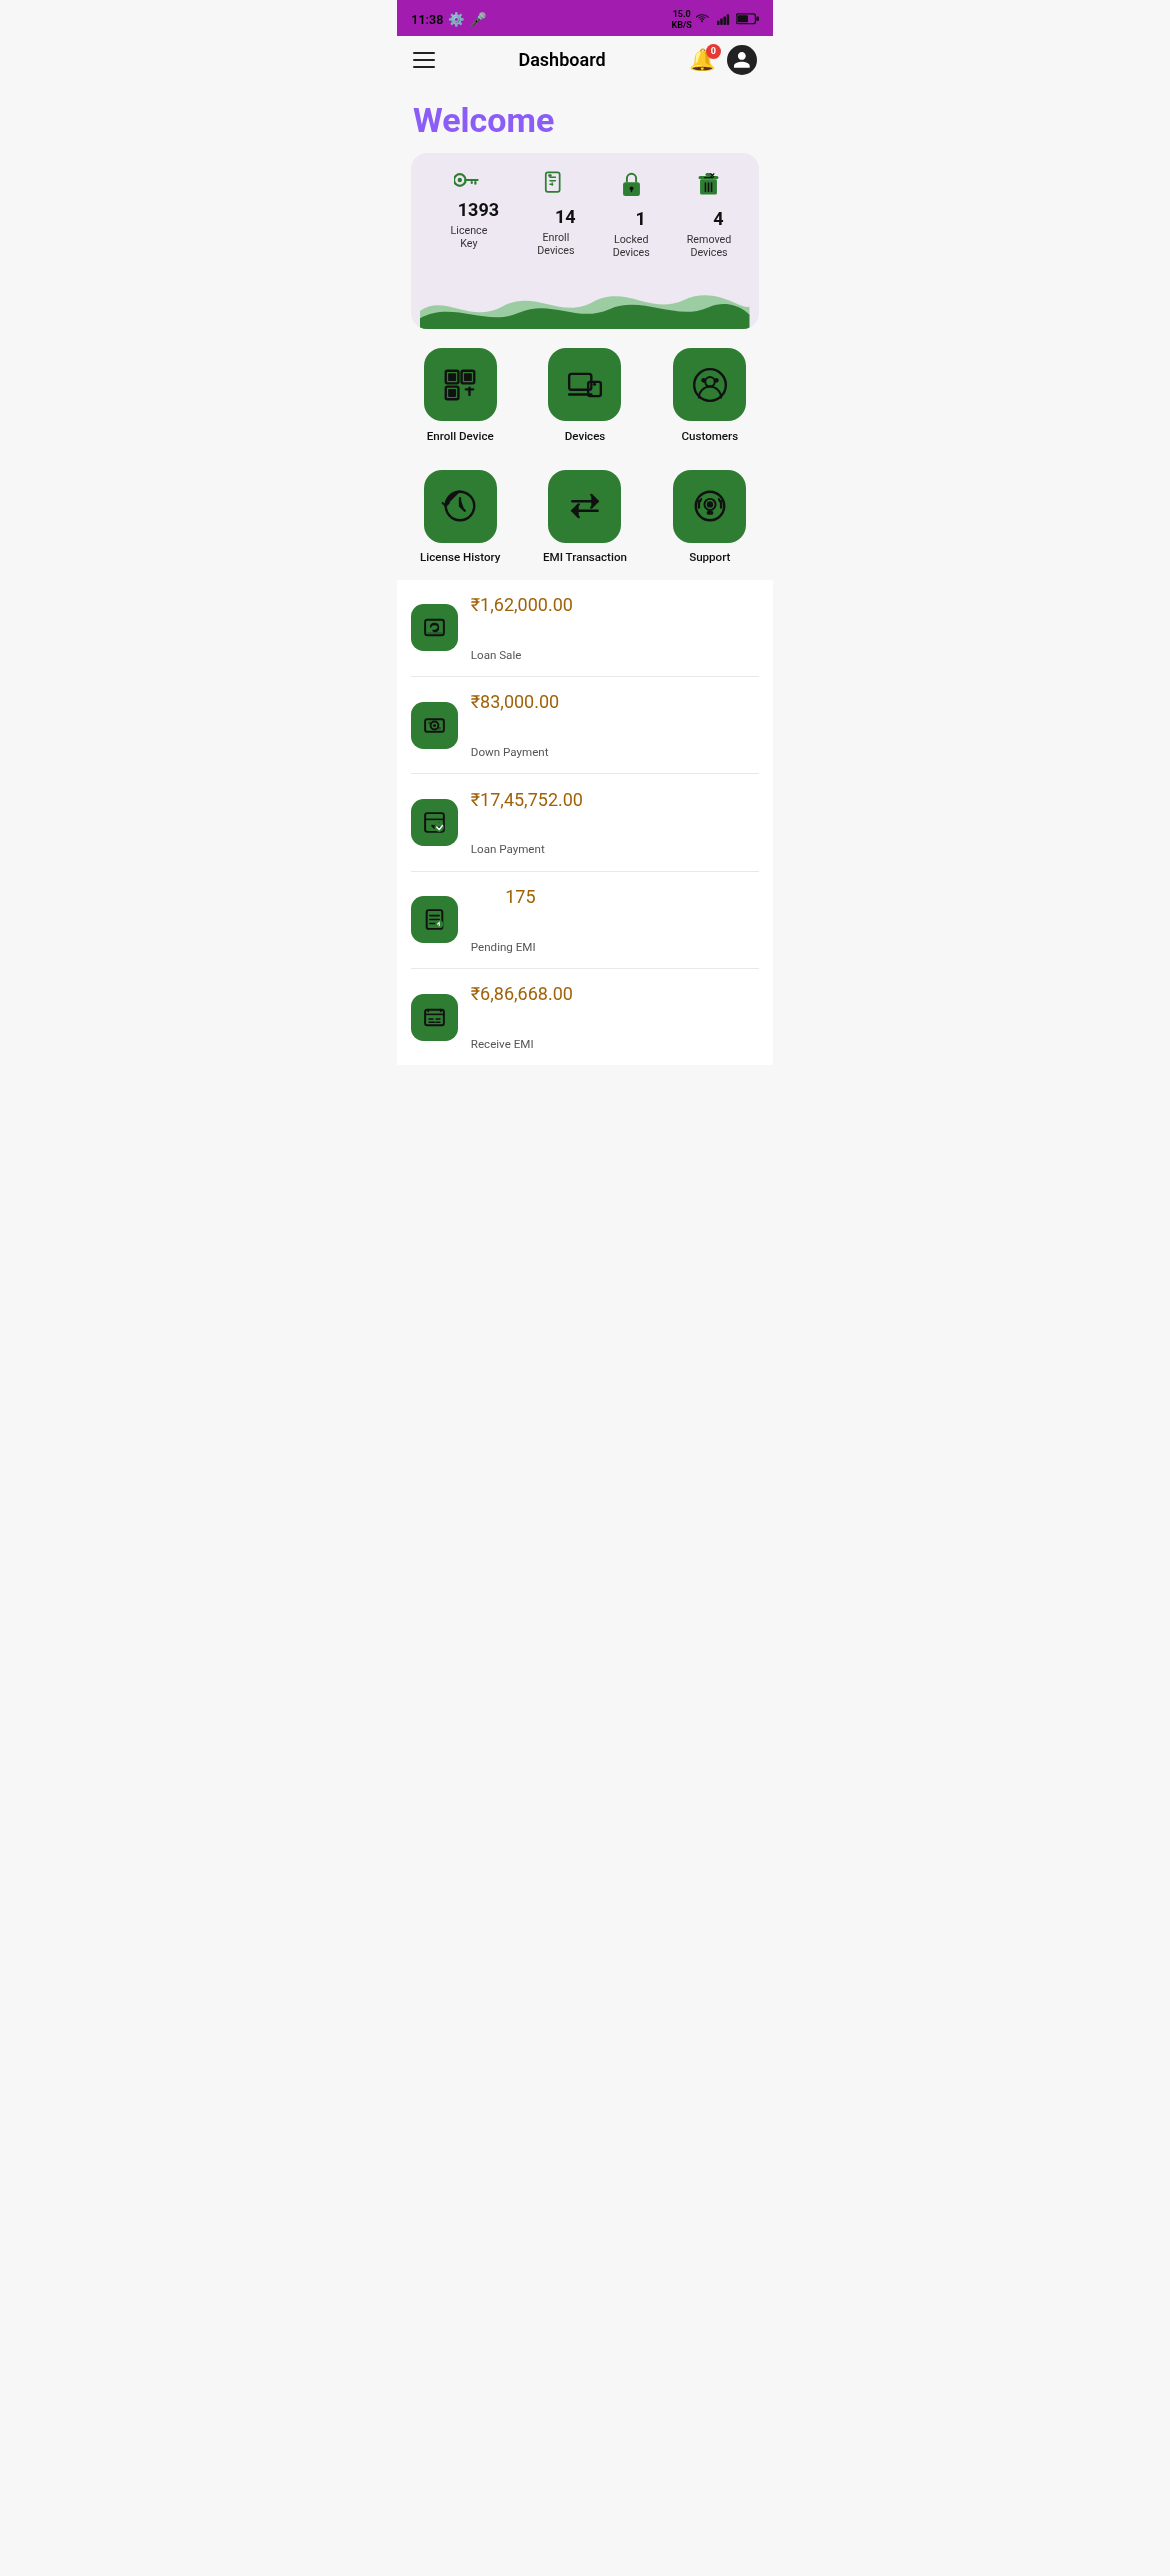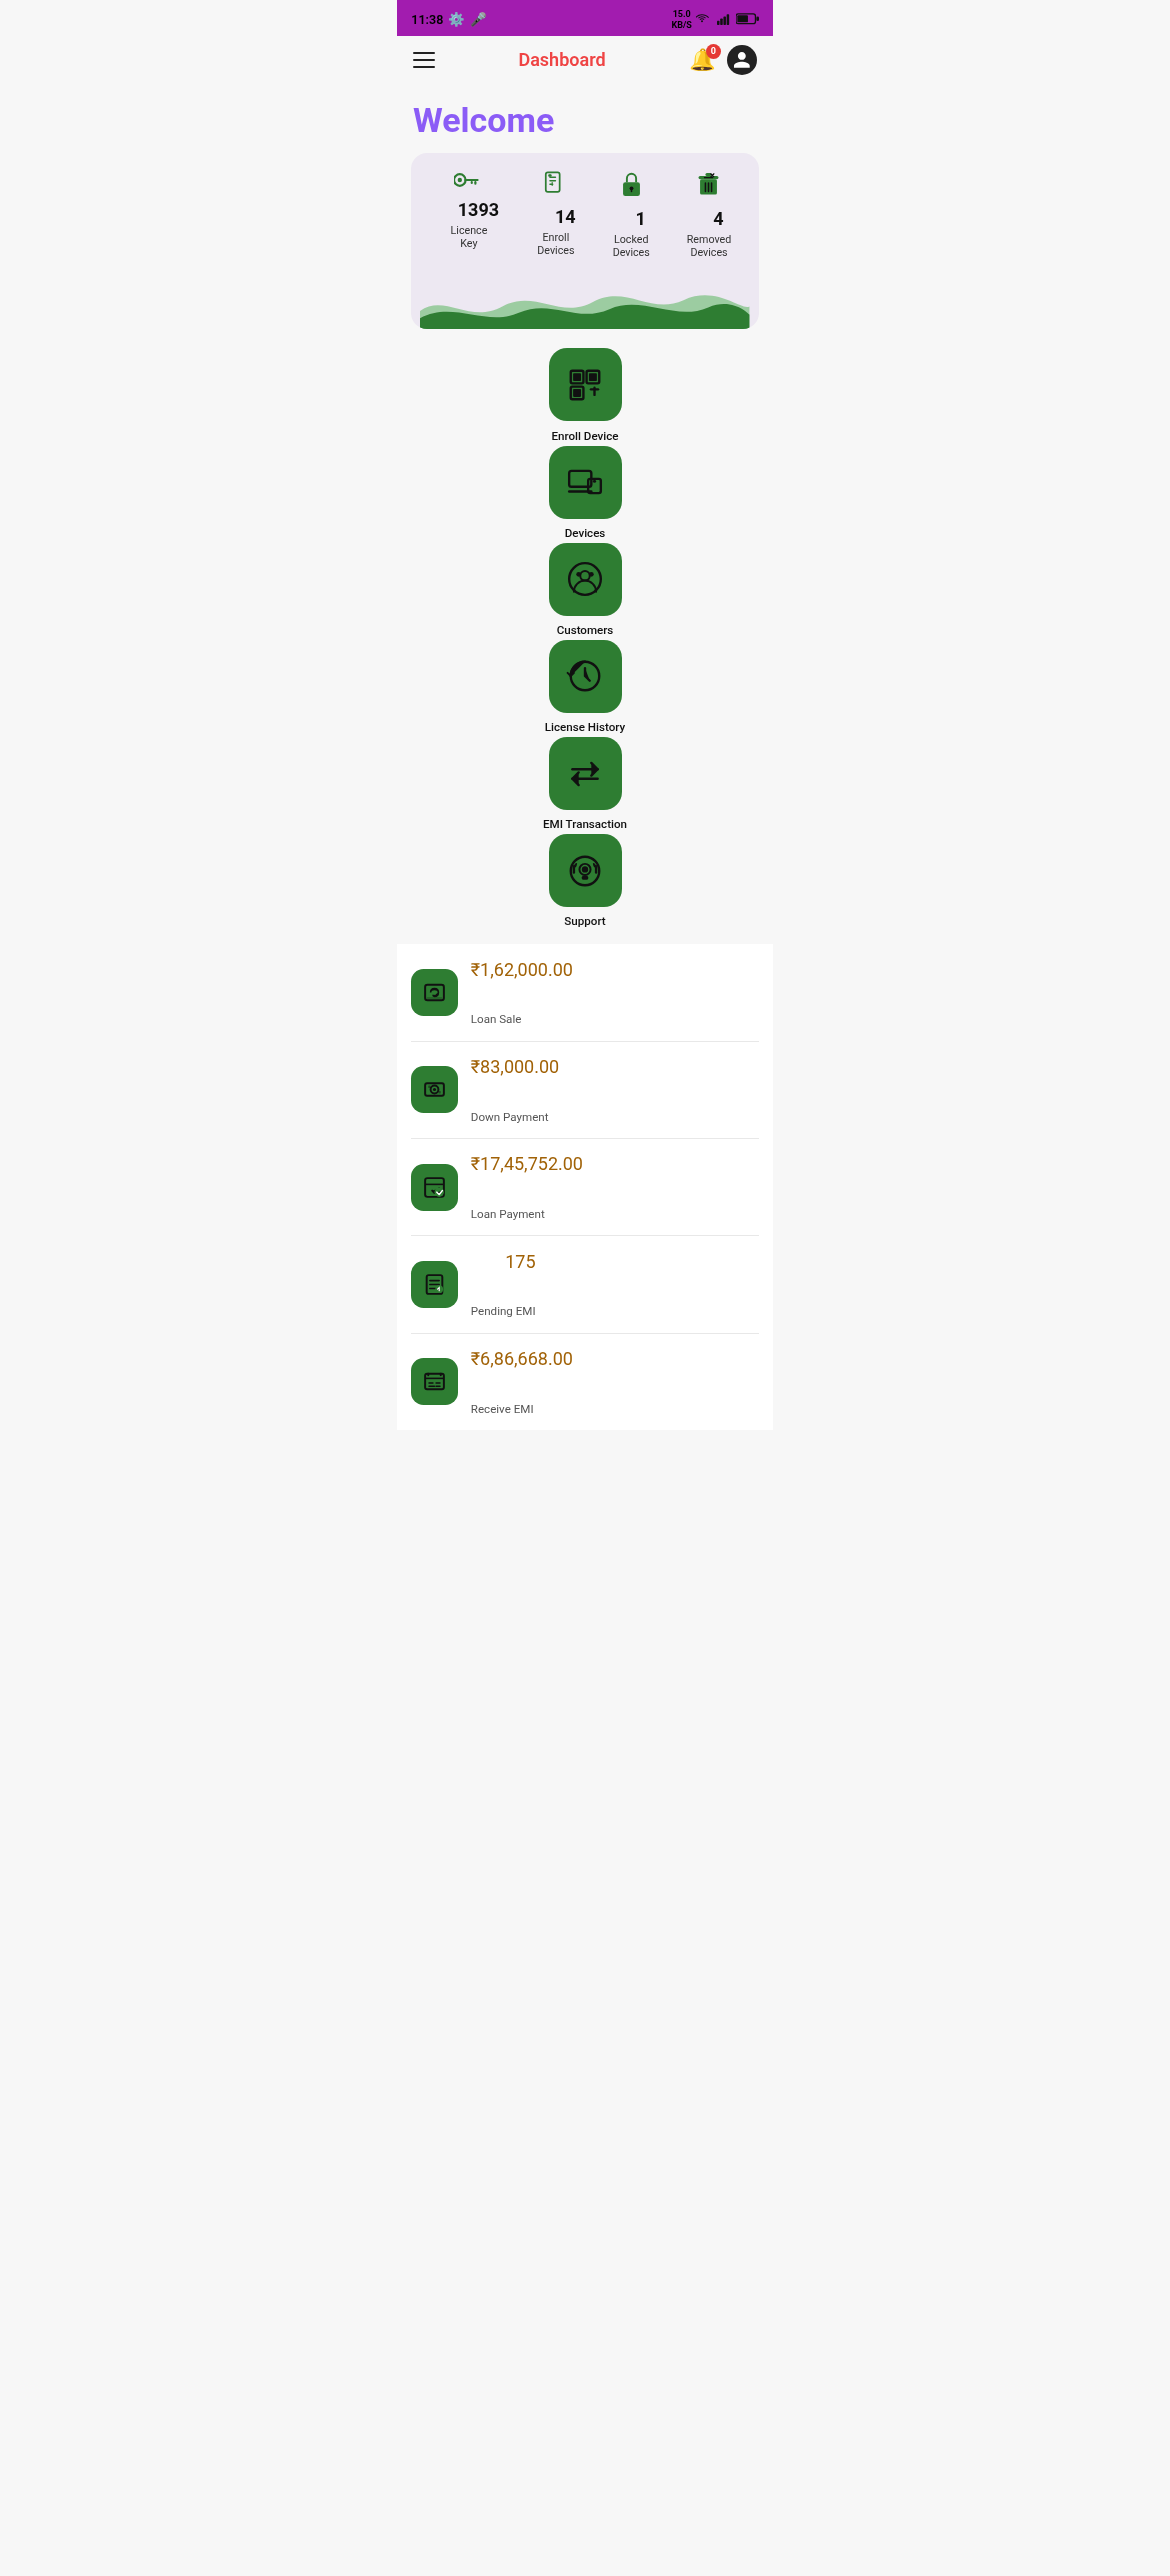--- a/index.html
+++ b/index.html
@@ -58,21 +58,21 @@
     .hamburger span {
       display: block;
       width: 21.5px;
       height: 2.2px;
       background: #222;
       border-radius: 1.8px;
     }
     .header-title {
       font-size: 18px;
       font-weight: 600;
-      color: #ef4444;
+      color: #000000;
     }
     .header-icons {
       display: flex;
       align-items: center;
       gap: 10.7px;
     }
     .bell-wrapper {
       position: relative;
       cursor: pointer;
     }
@@ -155,22 +155,22 @@
     
     .wave-container {
       width: 100%;
       height: 54px;
       margin-top: 5.4px;
     }
 
     
     .menu-grid {
       display: grid;
-      grid-template-columns: repeat(1, 1fr);
-      gap: 3px;
+      grid-template-columns: repeat(3, 1fr);
+      gap: 27px;
       padding: 3.6px 14.3px 16px;
     }
     .menu-item {
       display: flex;
       flex-direction: column;
       align-items: center;
       gap: 7.2px;
       cursor: pointer;
     }
     .menu-icon-box {

